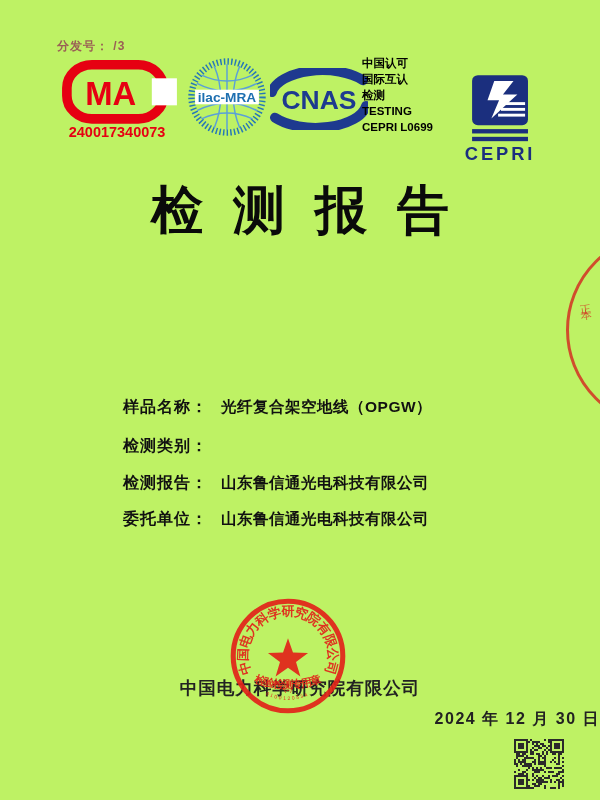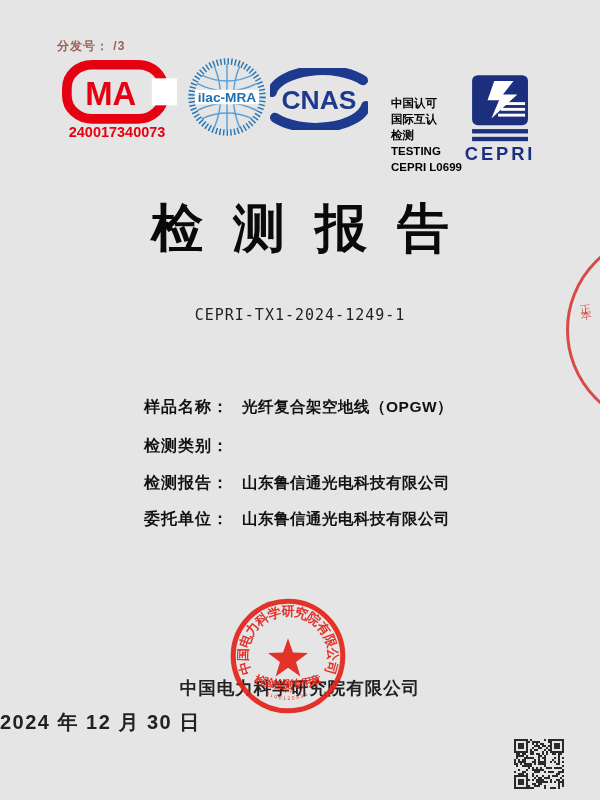--- a/index.html
+++ b/index.html
@@ -1,49 +1,49 @@
 <!DOCTYPE html>
 <html><head>
 <meta charset="utf-8">
 <style>
   html,body{margin:0;padding:0;background:#888;}
   .page{
     position:relative;width:600px;height:800px;margin:0 auto;
-    background:#e5e5e5;overflow:hidden;
+    background:#bef264;overflow:hidden;
     font-family:"Liberation Sans",sans-serif;color:#111;
   }
   
   .dist{position:absolute;left:57px;top:38px;font-size:12px;font-weight:bold;
         color:#9a5f55;letter-spacing:1px;}
   .logo{position:absolute;}
-  .accred{position:absolute;left:391px;top:55px;font-size:11.5px;font-weight:bold;
-          line-height:16px;color:#000;margin-top:40px;}
+  .accred{position:absolute;left:362px;top:55px;font-size:11.5px;font-weight:bold;
+          line-height:16px;color:#000;}
   
-  .title{position:absolute;top:194px;left:0;width:100%;text-align:center;
+  .title{position:absolute;top:176px;left:0;width:100%;text-align:center;
          font-size:52px;font-weight:900;letter-spacing:30px;padding-left:30px;
          box-sizing:border-box;color:#0a0a0a;}
   .report-no{position:absolute;top:306px;left:0;width:100%;text-align:center;
          font-family:"DejaVu Sans Mono",monospace;font-size:15px;letter-spacing:1px;color:#222;}
   
   .side-stamp{position:absolute;left:566px;top:232px;width:190px;height:190px;
          border:3px solid rgba(213,35,30,.8);border-radius:50%;}
   .side-stamp-text{position:absolute;left:576px;top:296px;color:rgba(213,35,30,.7);
          font-size:11px;writing-mode:vertical-rl;transform:rotate(-8deg);letter-spacing:4px;}
   
-  .field{position:absolute;left:144px;display:flex;align-items:baseline;white-space:nowrap;}
+  .field{position:absolute;left:123px;display:flex;align-items:baseline;white-space:nowrap;}
   .field .lbl{font-size:16px;font-weight:bold;letter-spacing:1px;margin-right:13px;}
   .field .val{font-size:15.5px;font-weight:bold;letter-spacing:.5px;text-align:center;}
   .field .val.mono{font-family:"DejaVu Sans Mono",monospace;font-weight:normal;
          font-size:15px;letter-spacing:0;}
   .f1{top:397px}.f2{top:436px}.f3{top:473px}.f4{top:509px}.f5{top:546px}
   
   .org{position:absolute;top:676px;left:0;width:100%;text-align:center;
        font-size:17.5px;font-weight:600;color:#222;letter-spacing:1px;z-index:1;}
-  .date{position:absolute;top:709px;left:0;width:100%;text-align:left;
-       font-size:20px;font-weight:600;color:#222;letter-spacing:1.5px;}
+  .date{position:absolute;top:709px;left:0;width:100%;text-align:right;
+       font-size:16px;font-weight:600;color:#222;letter-spacing:1.5px;}
   .stamp{position:absolute;left:229px;top:597px;z-index:5;opacity:.92;}
   .qr{position:absolute;left:514px;top:739px;width:50px;height:50px;}
 </style>
 </head>
 <body>
 
 <div class="page">
 
   <div class="dist">
     <span>分发号：</span>
@@ -94,21 +94,20 @@
       <rect x="55" y="36" width="25" height="3"></rect>
       <rect x="52" y="42" width="28" height="3"></rect>
     </g>
     <rect x="25" y="58" width="58" height="4.5" fill="#1b2f7e"></rect>
     <rect x="25" y="66" width="58" height="4.5" fill="#1b2f7e"></rect>
     <text x="54" y="90" font-size="19" font-weight="bold" fill="#1b2f7e" text-anchor="middle" letter-spacing="3" font-family="Liberation Sans, sans-serif">CEPRI</text>
   </svg>
 
   <div class="title">检测报告</div>
 
-  <div class="report-no">CEPRI-TX1-2024-1249-1</div>
 
   <div class="side-stamp"></div>
   <div class="side-stamp-text">正本</div>
 
   <div class="field f1">
     <span class="lbl">样品名称：</span>
     <span class="val">光纤复合架空地线（OPGW）</span>
   </div>
   <div class="field f2">
     <span class="lbl">检测类别：</span>

